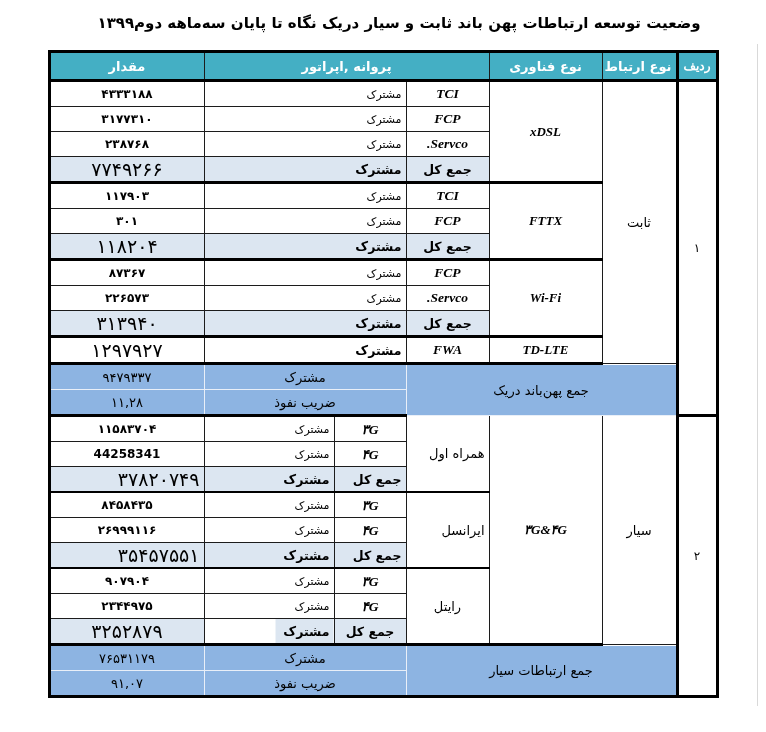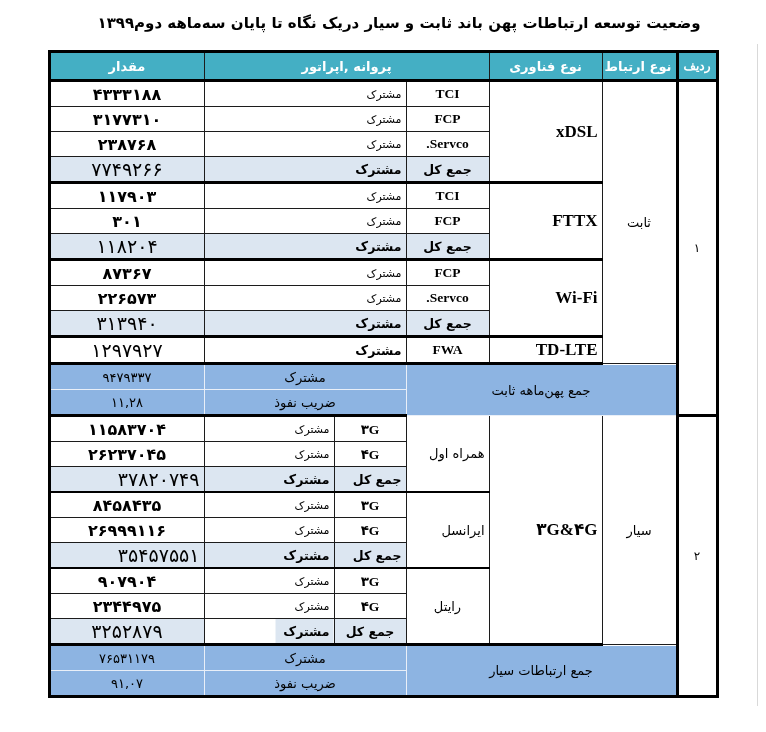--- a/index.html
+++ b/index.html
@@ -13,29 +13,29 @@
   }
   table{
     direction:rtl;border-collapse:collapse;table-layout:fixed;
     width:668px;margin:16px auto 0;border:3px solid #000;
   }
   td{
     border:1px solid #1c1c1c;height:24px;text-align:center;
     font-size:12px;padding:0 4px;overflow:hidden;white-space:nowrap;
   }
   .h{background:var(--header-bg,#44AFC4);color:#fff;font-weight:bold;font-size:13px;height:26px;}
-  .lt{font-family:"Liberation Serif","DejaVu Sans",serif;font-weight:bold;font-size:13.5px;}
+  .lt{font-family:"Liberation Serif","DejaVu Sans",serif;font-weight:bold;font-size:13.5px;font-style:italic;}
   .m{text-align:right;font-weight:normal;font-size:11px;padding-left:10px;}
   .mb{text-align:right;font-weight:bold;font-size:12.5px;padding-left:10px;}
-  .v{font-weight:bold;font-size:16px;}
+  .v{font-weight:bold;font-size:12px;}
   .vb{font-weight:normal;font-size:19px;}
   .jk{font-weight:bold;font-size:12.5px;}
   .tb{background:var(--total-bg,#DCE6F1);}
   .split{background:linear-gradient(to right,#ffffff 0 55%,var(--total-bg,#DCE6F1) 55% 100%);}
-  .tech{font-size:17px;text-align:right;}
+  .tech{font-size:13px;}
   .type{font-weight:normal;font-size:13px;}
   .rn{font-size:12px;border-left:3px solid #000;font-family:Liberation Serif, serif;}
   .bl{
     background:var(--summary-bg,#8DB4E2);font-weight:normal;font-size:13px;
     border:1.5px solid #e9eff8;
   }
   .bb3{border-bottom:3px solid #000;}
   .bb2{border-bottom:2px solid #000;text-align:right;}
   .excel-line{position:absolute;left:757px;top:44px;width:1px;height:662px;background:#d9d9d9;}
 </style>
@@ -125,42 +125,42 @@
   </tr>
 
   <tr>
     <td class="tech lt bb3">TD-LTE</td>
     <td class="lt bb3">FWA</td>
     <td class="mb bb3" colspan="2">مشترک</td>
     <td class="vb bb3">۱۲۹۷۹۲۷</td>
   </tr>
 
   <tr>
-    <td class="bl" colspan="3" rowspan="2">جمع پهن‌ماهه ثابت</td>
+    <td class="bl" colspan="3" rowspan="2">جمع پهن‌باند دریک</td>
     <td class="bl" colspan="2">مشترک</td>
     <td class="bl">۹۴۷۹۳۳۷</td>
   </tr>
   <tr>
     <td class="bl bb3" colspan="2">ضریب نفوذ</td>
     <td class="bl bb3">۱۱,۲۸</td>
   </tr>
 
   <tr>
     <td class="rn" rowspan="11">۲</td>
     <td class="type" rowspan="9">سیار</td>
     <td class="tech lt bb3" rowspan="9" dir="ltr">۳G&amp;۴G</td>
     <td class="type bb2" rowspan="3">همراه اول</td>
     <td class="lt" dir="ltr">۳G</td>
     <td class="m">مشترک</td>
     <td class="v">۱۱۵۸۳۷۰۴</td>
   </tr>
   <tr>
     <td class="lt" dir="ltr">۴G</td>
     <td class="m">مشترک</td>
-    <td class="v">۲۶۲۳۷۰۴۵</td>
+    <td class="v">44258341</td>
   </tr>
   <tr>
     <td class="jk tb bb2">جمع کل</td>
     <td class="mb tb bb2">مشترک</td>
     <td class="vb tb bb2">۳۷۸۲۰۷۴۹</td>
   </tr>
 
   <tr>
     <td class="type bb2" rowspan="3">ایرانسل</td>
     <td class="lt" dir="ltr">۳G</td>

